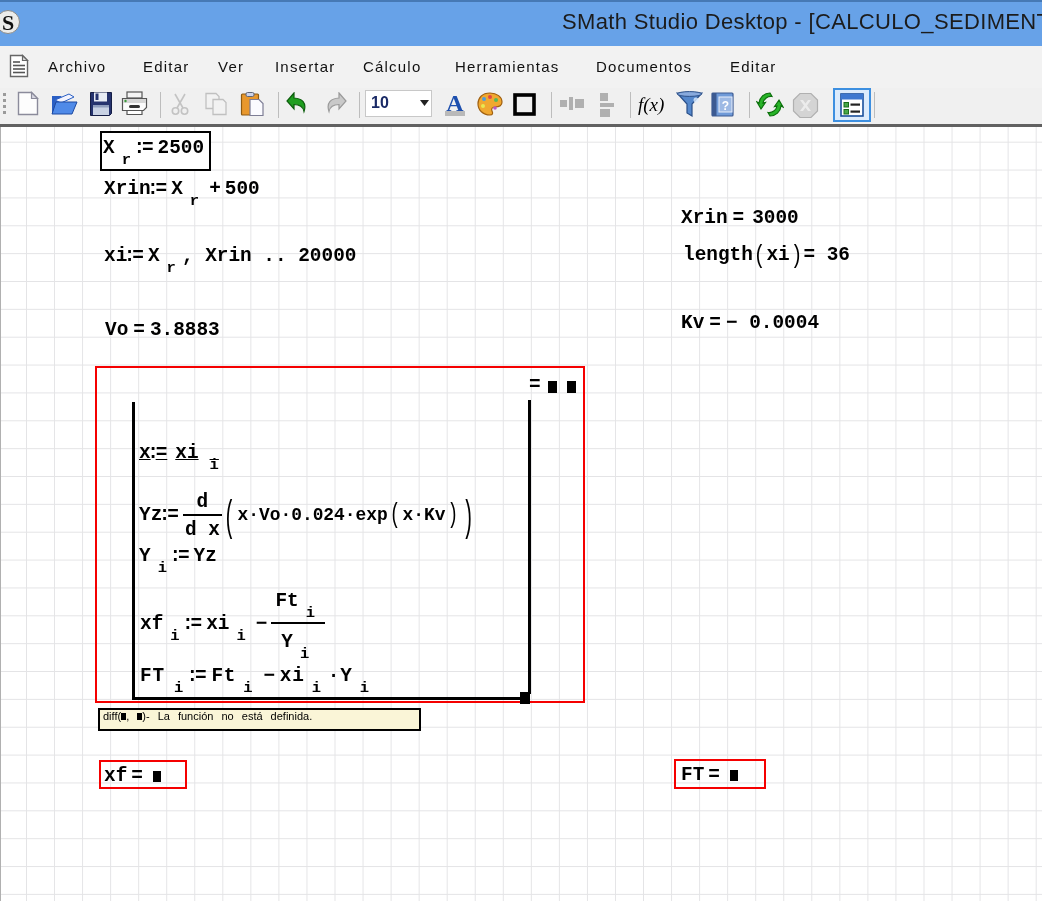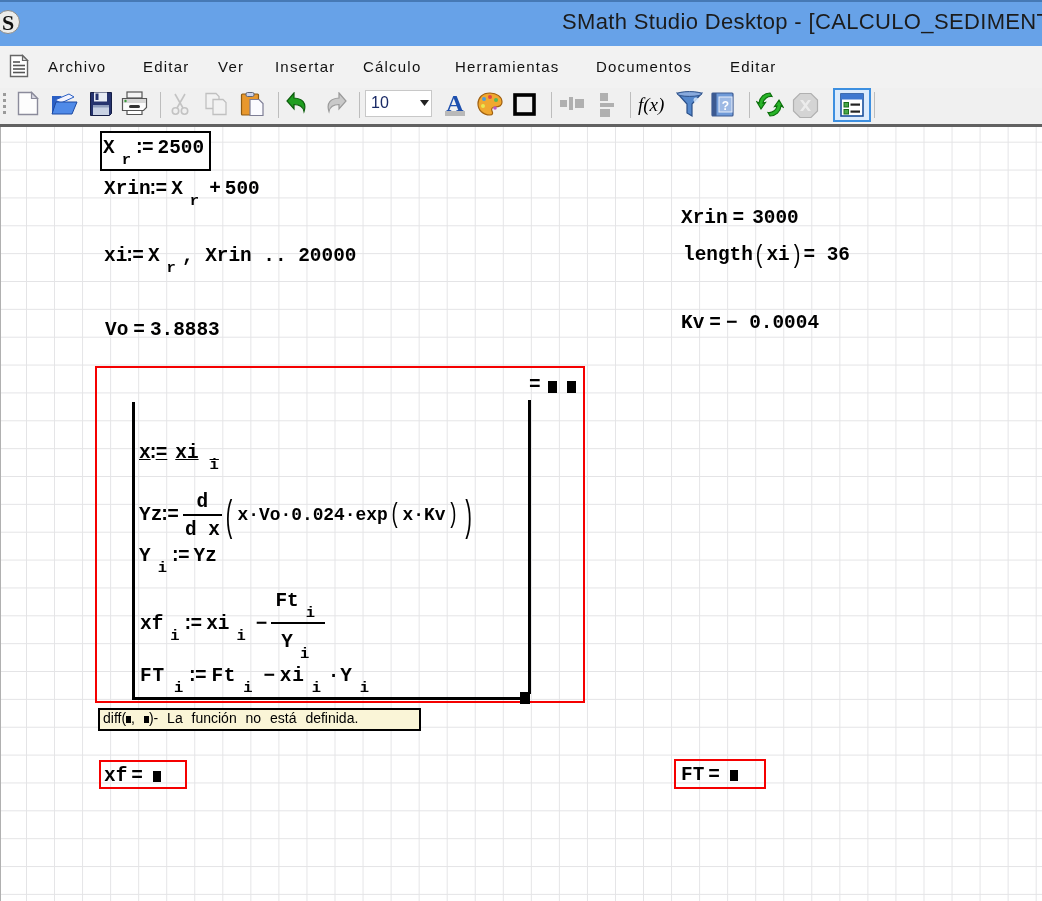--- a/index.html
+++ b/index.html
@@ -134,21 +134,21 @@
   <svg class="abs" style="left:284px;top:92px" width="28" height="24" viewBox="0 0 28 24">
     <path d="M10 1 L3 9 l7 8 v-4.5 c6 0 9 2 10 7 c3 -9 -2 -13 -10 -13.5 z" fill="#1f9e1f" stroke="#0c5c0c" stroke-width="1.2"></path>
   </svg>
 
   <svg class="abs" style="left:321px;top:92px" width="28" height="24" viewBox="0 0 28 24">
     <path d="M18 1 l7 8 -7 8 v-4.5 c-6 0 -9 2 -10 7 c-3 -9 2 -13 10 -13.5 z" fill="#c9c9c9" stroke="#9a9a9a" stroke-width="1.2"></path>
   </svg>
   <div class="abs sep" style="left:359px;top:92px"></div>
 
   <div class="abs" style="left:365px;top:90px;width:67px;height:27px;background:#fff;border:1px solid #c8c8c8;box-sizing:border-box;"></div>
-  <div class="abs" style="left:371px;top:94px;font-size:16px;color:#1a2a66;font-family:'Liberation Sans';">10</div>
+  <div class="abs" style="left:371px;top:94px;font-size:16px;color:#1a2a66;font-family:'Liberation Sans';font-weight:bold;">10</div>
   <svg class="abs" style="left:420px;top:100px" width="10" height="7" viewBox="0 0 10 7">
       <path d="M0 0 h9 l-4.5 6 z" fill="#222"></path>
     </svg>
 
   <svg class="abs" style="left:442px;top:91px" width="26" height="26" viewBox="0 0 26 26">
     <rect x="3" y="20" width="20" height="5" fill="#b9b9b9"></rect>
     <text x="13" y="19.5" font-family="Liberation Serif" font-size="24" font-weight="bold" fill="#1d4fae" text-anchor="middle">A</text>
   </svg>
 
   <svg class="abs" style="left:477px;top:92px" width="26" height="24" viewBox="0 0 26 24">
@@ -238,19 +238,19 @@
   <div class="abs" style="left:528px;top:400px;width:3px;height:294px;background:#000;"></div>
   <div class="abs" style="left:520px;top:692px;width:10px;height:12px;background:#000;"></div>
 
   <div class="abs m" style="left:139px;top:444px;text-decoration:underline;">x<span class="ce">:</span><span class="eq" style="margin-right:8px;">=</span>xi<span class="s" style="margin-left:11px;">i</span></div>
   <div class="abs m" style="left:139px;top:492.5px;">Yz<span class="ce">:</span><span class="eq">=</span><span class="frac" style="vertical-align:-15.7px;"><span class="num" style="padding-bottom:2.5px;">d</span><span class="den bar" style="padding-top:5px;">d x</span></span><span class="bp2">(</span><span style="font-size:17.9px;">x·Vo·0.024·exp<span class="bpM">(</span>x·Kv<span class="bpM">)</span></span><span class="bp2">)</span></div>
   <div class="abs m" style="left:139px;top:547px;">Y<span class="s">i</span><span class="ce">:</span><span class="eq">=</span>Yz</div>
   <div class="abs m" style="left:140px;top:592px;">xf<span class="s">i</span><span class="ce">:</span><span class="eq">=</span>xi<span class="s">i</span><span class="op">−</span><span class="frac" style="vertical-align:-17.8px;"><span class="num" style="padding:0 4px 10.4px 4px;">Ft<span class="s">i</span></span><span class="den bar" style="padding-top:9.1px;">Y<span class="s">i</span></span></span></div>
   <div class="abs m" style="left:140px;top:667px;letter-spacing:0.8px;">FT<span class="s" style="margin-left:9px;">i</span><span class="ce">:</span><span class="eq">=</span>Ft<span class="s">i</span><span class="op">−</span>xi<span class="s">i</span>·Y<span class="s">i</span></div>
 
   <div class="abs" style="left:98px;top:708px;width:323px;height:23px;border:2px solid #000;background:#faf5d7;box-sizing:border-box;"></div>
-  <div class="abs" style="left:103px;top:710px;font-size:14px;color:#000;word-spacing:5px;white-space:pre;">diff(<span style="display:inline-block;width:5px;height:7px;background:#000;"></span>, <span style="display:inline-block;width:5px;height:7px;background:#000;"></span>)- La función no está definida.</div>
+  <div class="abs" style="left:103px;top:710px;font-size:11px;color:#000;word-spacing:5px;white-space:pre;">diff(<span style="display:inline-block;width:5px;height:7px;background:#000;"></span>, <span style="display:inline-block;width:5px;height:7px;background:#000;"></span>)- La función no está definida.</div>
 
   <div class="abs" style="left:99px;top:760px;width:88px;height:29px;border:2px solid #f50000;box-sizing:border-box;"></div>
   <div class="abs m" style="left:104px;top:767px;">xf<span class="eq2" style="margin:0 4px;">=</span><span class="sq" style="margin-left:6px;vertical-align:-1px;"></span></div>
   <div class="abs" style="left:674px;top:759px;width:92px;height:30px;border:2px solid #f50000;box-sizing:border-box;"></div>
   <div class="abs m" style="left:681px;top:766px;">FT<span class="eq2" style="margin:0 4px;">=</span><span class="sq" style="margin-left:6px;vertical-align:-1px;"></span></div>
 </div>
 
 </body></html>

